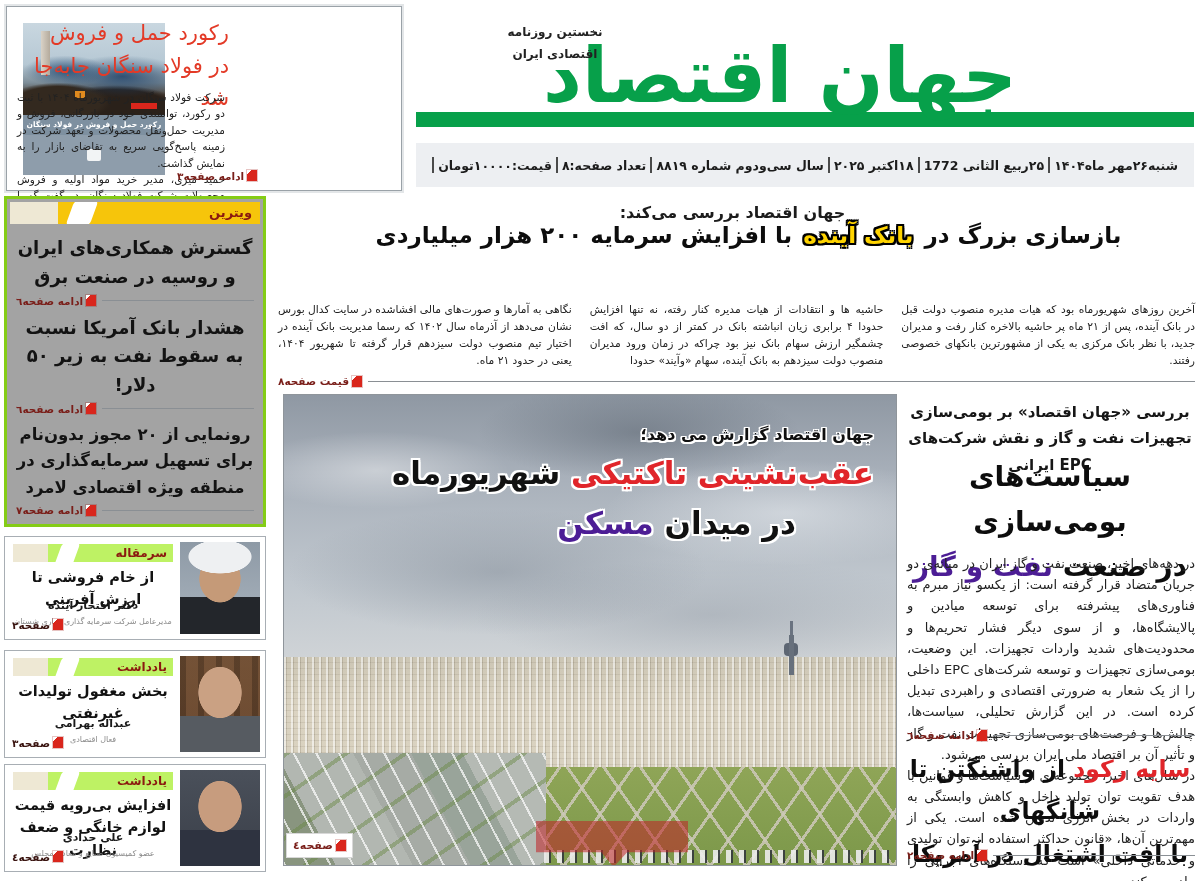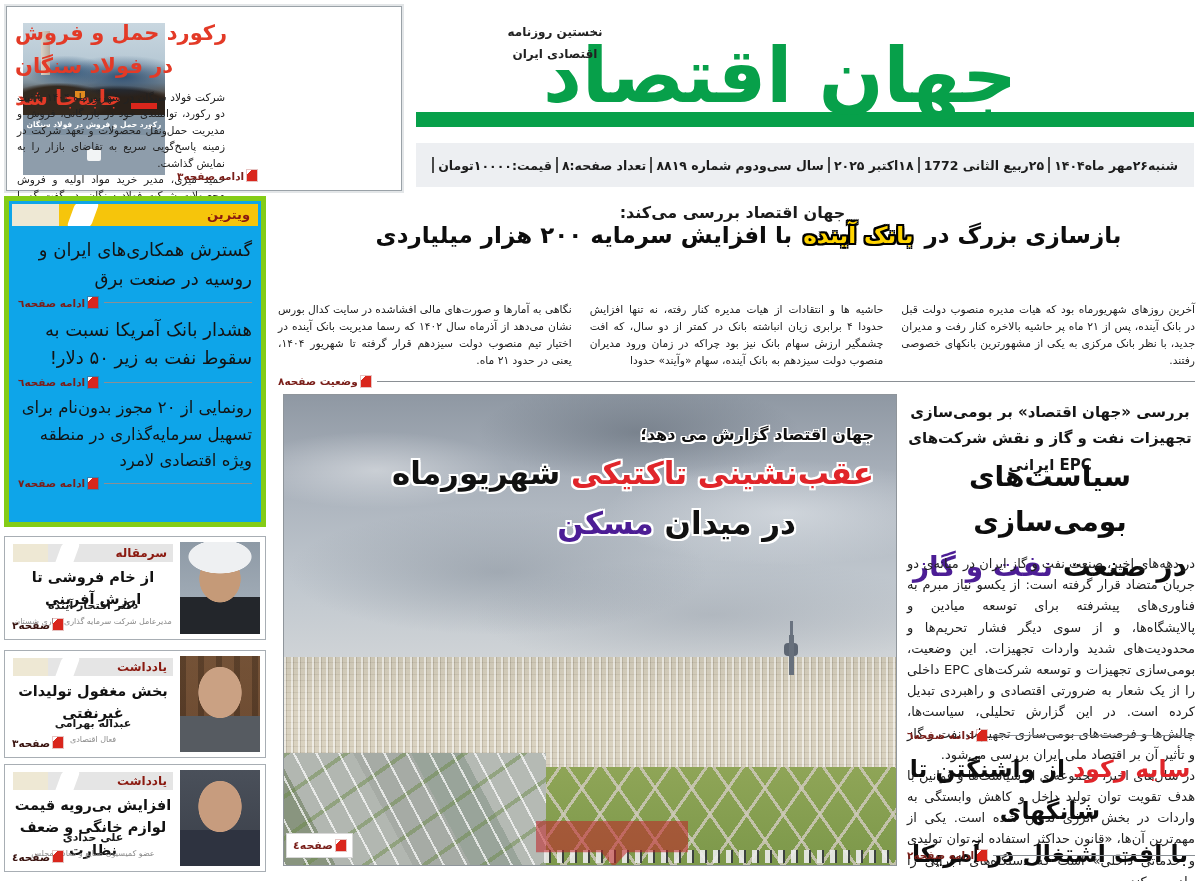--- a/index.html
+++ b/index.html
@@ -20,21 +20,21 @@
       radial-gradient(90px 30px at 65% 92%, #2a211a 60%, transparent 75%),
       linear-gradient(180deg,#c9d7e0 0%,#b6c8d4 45%,#7d8d98 65%,#43372c 80%,#332a21 100%);}
   .chimney { left:18px; top:8px; width:9px; height:44px; background:linear-gradient(90deg,#d9d2c7,#b4aa9c); }
   .excavator { left:52px; top:68px; width:10px; height:7px; background:#e08a1e; }
   .cover-tag { right:8px; top:80px; width:26px; height:6px; background:#d9261c; }
   .cover-caption { left:0; right:0; top:92px; height:20px; background:#7e90a0; color:#fff;
     font-size:7.5px; font-weight:bold; text-align:center; line-height:20px; }
   .cover-logo { left:0; right:0; top:112px; bottom:0; background:#8e9dab; }
   .cover-logo i { position:absolute; left:50%; top:50%; width:14px; height:12px; margin:-6px 0 0 -7px;
     background:#f2f4f5; border-radius:2px; }
-  .tl-title { right:172px; left:8px; top:10px; text-align:left; font-size:21px; font-weight:bold;
+  .tl-title { right:172px; left:8px; top:10px; text-align:right; font-size:21px; font-weight:normal;
     color:#e33a27; line-height:1.55; }
   .tl-body { right:176px; left:10px; top:82px; font-size:10.5px; line-height:1.56; text-align:justify;
     color:#222; white-space:pre-line; }
   .tl-cont { left:170px; bottom:5px; }
 
   
   .cont-row { display:flex; direction:ltr; align-items:center; }
   .cmark { display:inline-flex; direction:rtl; align-items:center; gap:3px; white-space:nowrap; }
   .cicon { display:inline-block; width:10px; height:11px;
     background:linear-gradient(135deg,#fff 0 3px,#d9261c 3px); box-shadow:0 0 0 1px rgba(160,20,15,.25); }
@@ -56,29 +56,29 @@
   .lead-kicker { left:270px; top:203px; width:925px; text-align:center; font-size:16px; font-weight:bold; }
   .lead-headline { left:270px; top:216px; width:925px; text-align:center; font-size:23px; font-weight:bold;
     color:#0d0d0d; line-height:1.7;margin-left:16px; }
   .hl-yellow { color:#ffd400; text-shadow:-2px -2px 0 #000,2px -2px 0 #000,-2px 2px 0 #000,2px 2px 0 #000,
     0 -2px 0 #000,0 2px 0 #000,-2px 0 0 #000,2px 0 0 #000; padding:0 3px; }
   .lead-cols { left:278px; top:301px; width:917px; display:flex; gap:18px; }
   .lead-col { flex:1; font-size:10.7px; line-height:1.6; text-align:justify; color:#222; }
   .lead-cont { left:278px; top:375px; width:917px; }
 
   
-  .vit { left:4px; top:196px; width:262px; height:331px; border:5px solid #84cc16; background:#0ea5e9; }
+  .vit { left:4px; top:196px; width:262px; height:331px; border:3px solid #84cc16; background:#a3a3a3; }
   .vit-header { position:relative; margin:3px; height:22px; background:#f6c50b; overflow:hidden; }
   .band-beige { position:absolute; left:0; top:0; width:19%; height:100%; background:#eee8d4; }
   .band-notch { position:absolute; left:24%; top:-2px; width:24px; height:26px; background:#fff;
     transform:skewX(-20deg); border-radius:5px; }
   .band-label { position:absolute; right:8px; top:0; line-height:22px; font-size:13px; font-weight:bold;
     color:#8b1a10; }
   .vit-item { padding:7px 9px 0; }
-  .vit-title { font-size:18px; font-weight:normal; line-height:1.6; color:#131313; }
+  .vit-title { font-size:18px; font-weight:bold; text-align:center; line-height:1.6; color:#131313; }
   .vit-title.sm { font-size:16.5px; }
   .vit-item .cont-row { margin-top:3px; }
 
   
   .op { left:4px; width:262px; border:1px solid #a8aeb4; background:#fff; }
   .op1 { top:536px; height:104px; } .op2 { top:650px; height:108px; } .op3 { top:764px; height:108px; }
   .op-photo { right:5px; top:5px; bottom:5px; width:80px; }
   .ph1 { background:
       radial-gradient(32px 17px at 50% 16%, #eef0f2 97%, transparent),
       radial-gradient(21px 24px at 50% 40%, #c59a78 97%, transparent),
@@ -86,21 +86,21 @@
       linear-gradient(180deg,#8e9aa6,#aab4be); }
   .ph2 { background:
       radial-gradient(22px 26px at 50% 38%, #caa183 97%, transparent),
       linear-gradient(180deg, transparent 0 62%, #565b61 62%),
       repeating-linear-gradient(90deg, rgba(60,38,22,.5) 0 6px, rgba(110,74,47,.5) 6px 18px),
       linear-gradient(180deg,#7a5a3e,#6b4a33); }
   .ph3 { background:
       radial-gradient(22px 26px at 50% 38%, #c79c7e 97%, transparent),
       linear-gradient(180deg, transparent 0 62%, #2e3340 62%),
       linear-gradient(180deg,#4a505a,#3a3f49); }
-  .op-band { position:absolute; right:92px; left:8px; top:7px; height:18px; background:#e5e5e5; overflow:hidden; }
+  .op-band { position:absolute; right:92px; left:8px; top:7px; height:18px; background:#bef264; overflow:hidden; }
   .op-band .band-label { font-size:12px; line-height:18px; right:6px; }
   .op-band .band-beige { width:22%; }
   .op-band .band-notch { left:28%; width:18px; }
   .op-title { position:absolute; right:92px; left:8px; top:29px; text-align:center; font-size:14.5px;
     font-weight:bold; line-height:1.55; color:#121212; }
   .op-author { position:absolute; right:92px; left:8px; bottom:27px; text-align:center; font-size:11px;
     font-weight:bold; color:#1a1a1a; }
   .op-role { position:absolute; right:92px; left:8px; bottom:13px; text-align:center; font-size:8px;
     color:#8a8a8a; }
   .op-page { position:absolute; left:7px; bottom:5px; }
@@ -216,21 +216,21 @@
     <span>بازسازی بزرگ در </span><span class="hl-yellow">بانک آینده</span><span> با افزایش سرمایه ۲۰۰ هزار میلیاردی</span>
   </div>
   <div class="abs lead-cols">
     <div class="lead-col">آخرین روزهای شهریورماه بود که هیات مدیره منصوب دولت قبل در بانک آینده، پس از ۲۱ ماه پر حاشیه بالاخره کنار رفت و مدیران جدید، با نظر بانک مرکزی به یکی از مشهورترین بانکهای خصوصی رفتند.</div>
     <div class="lead-col">حاشیه ها و انتقادات از هیات مدیره کنار رفته، نه تنها افزایش حدودا ۴ برابری زیان انباشته بانک در کمتر از دو سال، که افت چشمگیر ارزش سهام بانک نیز بود چراکه در زمان ورود مدیران منصوب دولت سیزدهم به بانک آینده، سهام «وآیند» حدودا</div>
     <div class="lead-col">نگاهی به آمارها و صورت‌های مالی افشاشده در سایت کدال بورس نشان می‌دهد از آذرماه سال ۱۴۰۲ که رسما مدیریت بانک آینده در اختیار تیم منصوب دولت سیزدهم قرار گرفته تا شهریور ۱۴۰۴، یعنی در حدود ۲۱ ماه.</div>
   </div>
   <div class="abs lead-cont cont-row">
     <span class="cmark">
       <span class="cicon"></span>
-      <span class="ctext">وضعیت صفحه۸</span>
+      <span class="ctext">قیمت صفحه۸</span>
     </span>
     <span class="crule"></span>
   </div>
 
   <div class="abs vit">
     <div class="vit-header">
       <span class="band-beige"></span>
       <span class="band-notch"></span>
       <span class="band-label">ویترین</span>
     </div>

